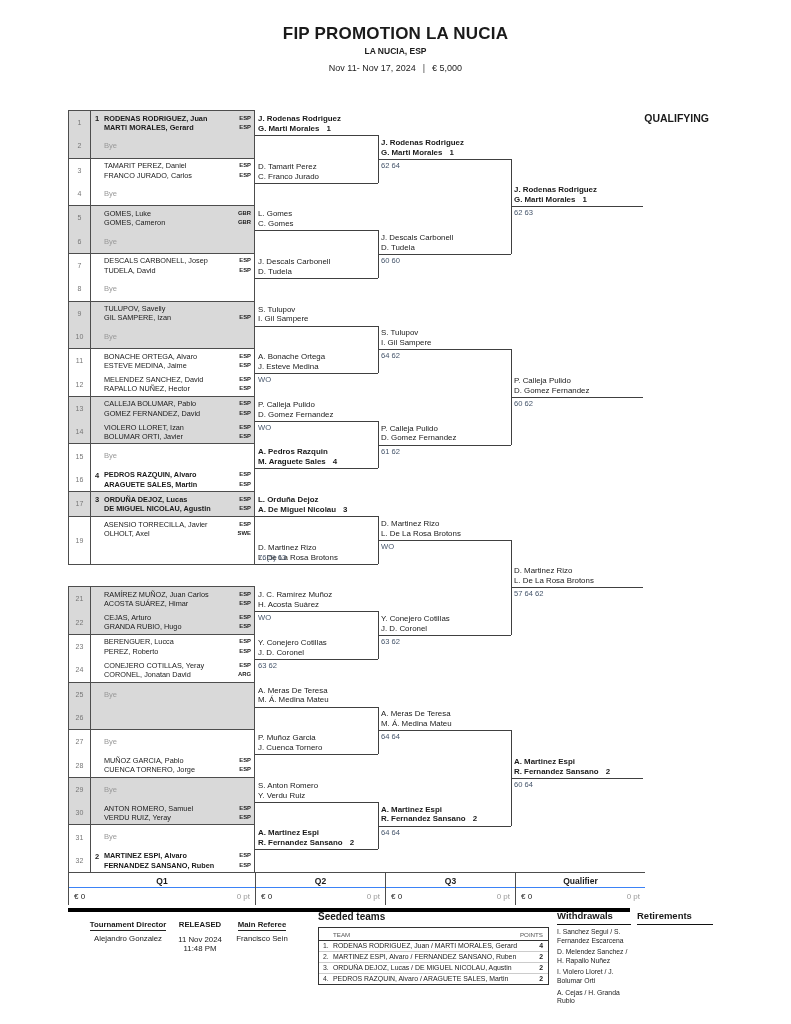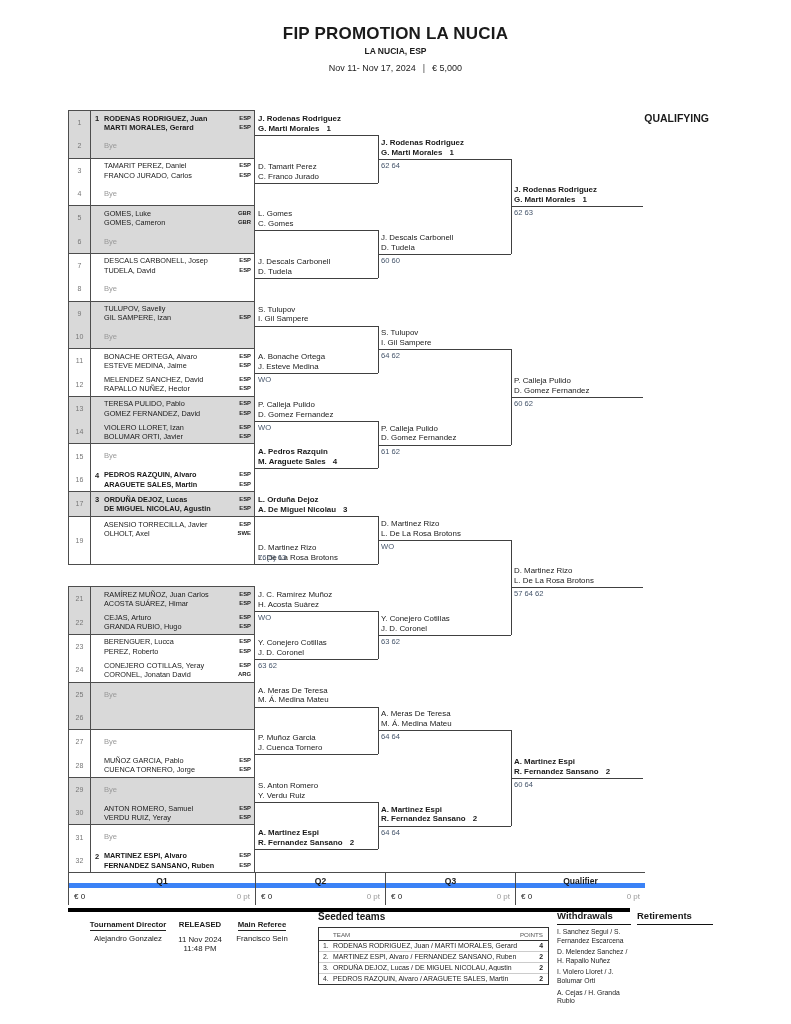--- a/index.html
+++ b/index.html
@@ -30,21 +30,21 @@
   .vline{position:absolute;width:0;border-left:1px solid #404040;}
   .entry{position:absolute;white-space:nowrap;}
   .rname{font-size:7.9px;line-height:9.9px;}
   .entry.bold .rname{font-weight:bold;}
   .rseed{font-weight:bold;margin-left:7px;}
   .score{position:absolute;font-size:7.6px;color:#44546a;white-space:nowrap;}
   
   .money{position:absolute;left:68px;top:872px;width:577px;height:33px;border-top:1px solid #4d4d4d;
          display:flex;box-sizing:border-box;}
   .mcol{border-left:1px solid #4d4d4d;box-sizing:border-box;display:flex;flex-direction:column;}
-  .mhead{height:15px;border-bottom:5px solid #3b82f6;text-align:center;font-size:8.5px;font-weight:bold;
+  .mhead{height:15px;border-bottom:1px solid #3b82f6;text-align:center;font-size:8.5px;font-weight:bold;
          padding-top:3px;box-sizing:border-box;}
   .mvals{flex:1;display:flex;justify-content:space-between;align-items:center;padding:0 5px;}
   .meuro{font-size:8px;color:#222;}
   .mpt{font-size:8px;color:#9a9a9a;}
   .thickbar{position:absolute;left:68px;top:908px;width:562px;height:3.5px;background:#000;}
   
   .flabel{font-size:7.8px;font-weight:bold;}
   .funder{border-bottom:1px solid #222;padding-bottom:1px;display:inline-block;}
   .fval{font-size:7.8px;color:#222;}
   .fc{position:absolute;text-align:center;}
@@ -194,21 +194,21 @@
               <div>ESP</div>
               <div>ESP</div>
             </div>
           </div>
         </div>
       </div>
       <div class="pair shaded" style="top: 285.75px; height: 48.625px;">
         <div class="slot">
           <div class="num">13</div>
           <div class="slot-body">
-            <div class="nm">TERESA PULIDO, Pablo</div>
+            <div class="nm">CALLEJA BOLUMAR, Pablo</div>
             <div class="nm">GOMEZ FERNANDEZ, David</div>
             <div class="ccs">
               <div>ESP</div>
               <div>ESP</div>
             </div>
           </div>
         </div>
         <div class="slot">
           <div class="num">14</div>
           <div class="slot-body">

